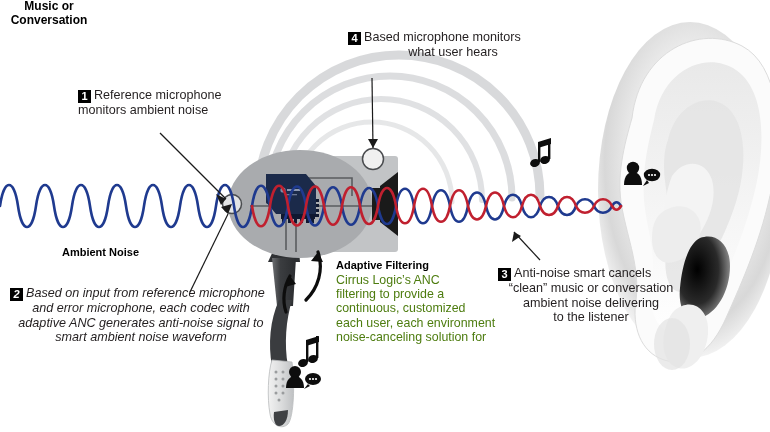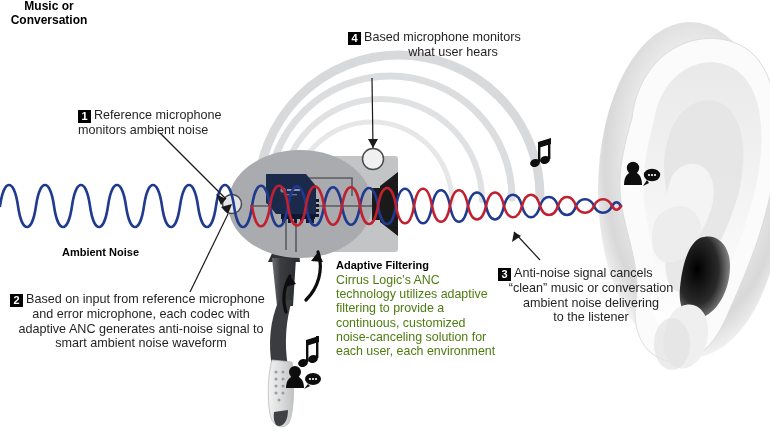--- a/index.html
+++ b/index.html
@@ -7,24 +7,24 @@
        font-family:"Liberation Sans",sans-serif;color:#231f20;}
   #stage{position:absolute;left:0;top:0;width:770px;height:432px;}
   #art{position:absolute;left:0;top:0;}
 
   .callout{position:absolute;font-size:12.6px;line-height:14.6px;color:#231f20;}
   .callout .num{display:inline-block;background:#000;color:#fff;font-weight:bold;
       font-size:11px;line-height:13px;width:13px;height:13px;text-align:center;
       vertical-align:-1px;margin-right:3px;}
   .hd{font-weight:bold;font-size:11px;line-height:15px;color:#000;}
 
-  #c1{left:78px;top:108px;width:190px;}
+  #c1{left:78px;top:88px;width:190px;}
   #c4{left:348px;top:30px;width:210px;text-align:center;}
   #c4 .l1{text-align:left;}
-  #c2{left:10px;top:292px;width:262px;text-align:center;}
+  #c2{left:10px;top:286px;width:262px;text-align:center;font-style:italic;}
   #c2 .l1{text-align:left;}
   #c3{left:498px;top:266px;width:186px;text-align:center;}
   #c3 .l1{text-align:left;}
   #ambient{left:62px;top:245px;}
   #adaptive{left:336px;top:258px;width:160px;}
   #adaptive .body{font-size:12.4px;line-height:14.2px;color:#4d7c0f;}
   #music{left:549px;top:148px;width:98px;text-align:center;font-weight:bold;
          font-size:12px;line-height:13.6px;color:#000;}
 </style>
 </head>
@@ -264,37 +264,36 @@
   </div>
 
   <div class="callout" id="c2">
     <div class="l1"><span class="num">2</span><span>Based on input from reference microphone</span></div>
     <div>and error microphone, each codec with</div>
     <div>adaptive ANC generates anti-noise signal to</div>
     <div>smart ambient noise waveform</div>
   </div>
 
   <div class="callout" id="c3">
-    <div class="l1"><span class="num">3</span><span>Anti-noise signal cancels</span></div>
+    <div class="l1"><span class="num">3</span><span>Anti-noise smart cancels</span></div>
     <div>“clean” music or conversation</div>
     <div>ambient noise delivering</div>
     <div>to the listener</div>
   </div>
 
   <div class="callout hd" id="ambient">Ambient Noise</div>
 
   <div class="callout" id="adaptive">
     <div class="hd">Adaptive Filtering</div>
     <div class="body">
       <div>Cirrus Logic’s ANC</div>
-      <div>technology utilizes adaptive</div>
       <div>filtering to provide a</div>
       <div>continuous, customized</div>
+      <div>each user, each environment</div>
       <div>noise-canceling solution for</div>
-      <div>each user, each environment</div>
     </div>
   </div>
 
   <div id="music">
     <div>Music or</div>
     <div>Conversation</div>
   </div>
 
 </div>
 

